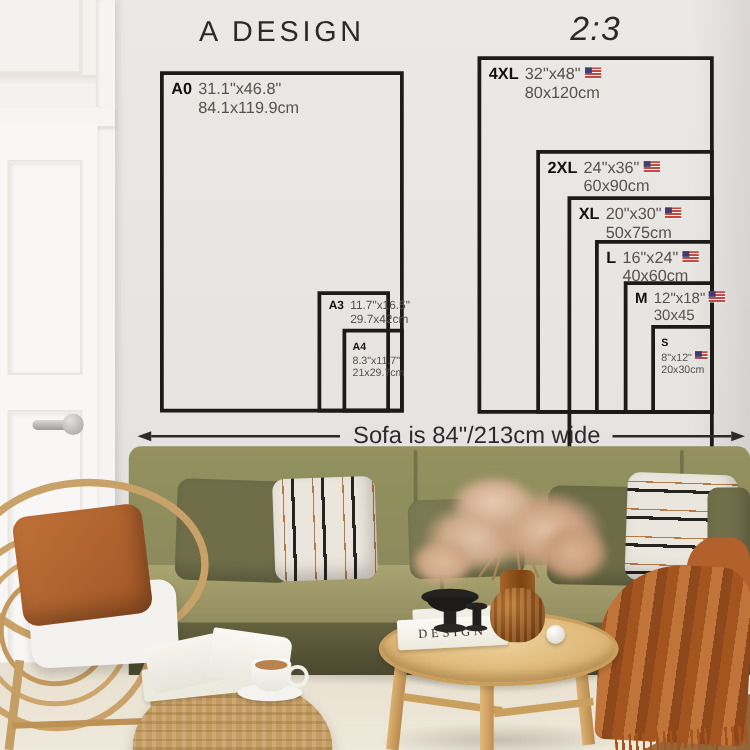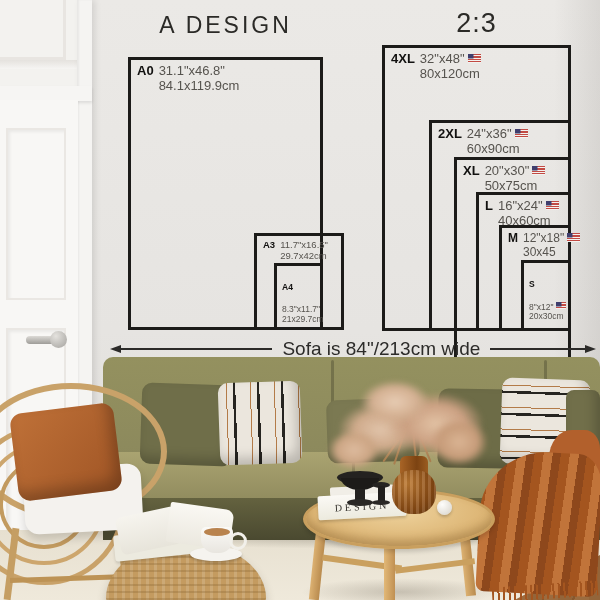--- a/index.html
+++ b/index.html
@@ -25,29 +25,29 @@
   .door-panel.p1{left:6px;top:28px;width:56px;height:168px;}
   .door-panel.p2{left:6px;top:228px;width:56px;height:235px;}
   .door-handle-bar{left:26px;top:336px;width:30px;height:8px;border-radius:4px;
     background:linear-gradient(180deg,#dcdad6,#9e9c98);}
   .door-handle-rose{left:50px;top:331px;width:17px;height:17px;border-radius:50%;
     background:radial-gradient(circle at 35% 30%,#e4e2de,#a3a19d);}
 
   
   .chart-title{color:#2b2a27;text-align:center;}
   .title-a{left:128px;top:12px;width:195px;font-size:23px;letter-spacing:3px;}
-  .title-23{left:382px;top:8px;width:189px;font-size:27px;letter-spacing:1px;}
+  .title-23{left:382px;top:8px;width:189px;font-size:27px;letter-spacing:1px;font-style:italic;}
   .sbox{position:absolute;border:3px solid #1c1b19;box-sizing:border-box;}
   .slabel{display:flex;gap:5px;padding:4px 0 0 6px;line-height:1.15;white-space:nowrap;}
   .slabel b{font-size:13px;color:#121110;}
   .dims{display:flex;flex-direction:column;font-size:13px;color:#56534e;}
   .md .slabel b,.md .dims{font-size:12px;}
   .sm .slabel b,.sm .dims{font-size:9.5px;}
   .xs .slabel b,.xs .dims{font-size:8.5px;}
-  .xs .slabel{flex-direction:column;gap:12px;padding:17px 0 0 5px;}
+  .xs .slabel{flex-direction:column;gap:1px;padding:7px 0 0 5px;}
   .flag{display:inline-block;width:13px;height:8.5px;margin-left:3px;vertical-align:.5px;
     background-image:linear-gradient(#3f3e6d,#3f3e6d),
       repeating-linear-gradient(180deg,#c24a43 0 1.2px,#f4f2ef 1.2px 2.4px);
     background-size:5.5px 4.5px,100% 100%;background-repeat:no-repeat;}
   .sm .flag,.xs .flag{width:10px;height:7px;}
 
   
   .sofa-note{left:110px;top:338px;width:486px;display:flex;align-items:center;color:#2c2b29;}
   .ah{width:0;height:0;border-top:4.5px solid transparent;border-bottom:4.5px solid transparent;}
   .ah.left{border-right:11px solid #2c2b29;}
@@ -199,21 +199,21 @@
 
   <div class="sbox" style="left:128px;top:57px;width:195px;height:273px">
     <div class="slabel">
       <b>A0</b>
       <span class="dims">
           <span>31.1"x46.8"</span>
           <span>84.1x119.9cm</span>
         </span>
     </div>
   </div>
-  <div class="sbox sm" style="left:254px;top:233px;width:90px;height:97px">
+  <div class="sbox sm" style="left:254px;top:233px;width:58px;height:97px">
     <div class="slabel">
       <b>A3</b>
       <span class="dims">
           <span>11.7"x16.5"</span>
           <span>29.7x42cm</span>
         </span>
     </div>
   </div>
   <div class="sbox xs" style="left:274px;top:263px;width:49px;height:67px">
     <div class="slabel">

